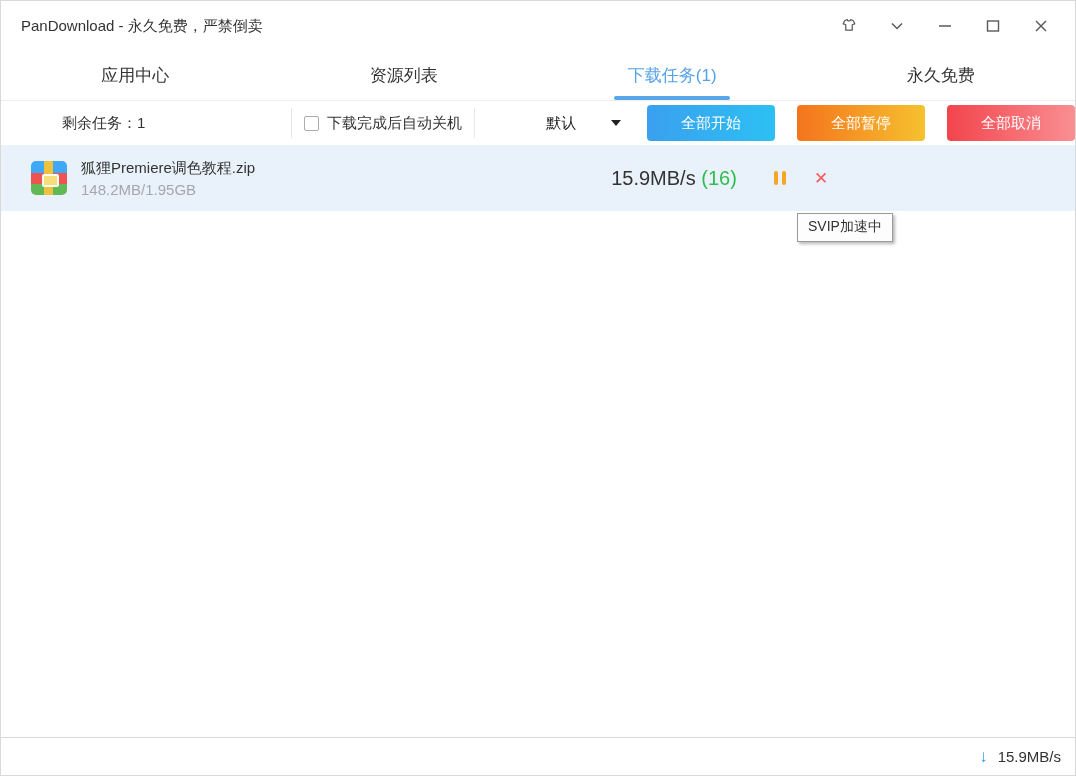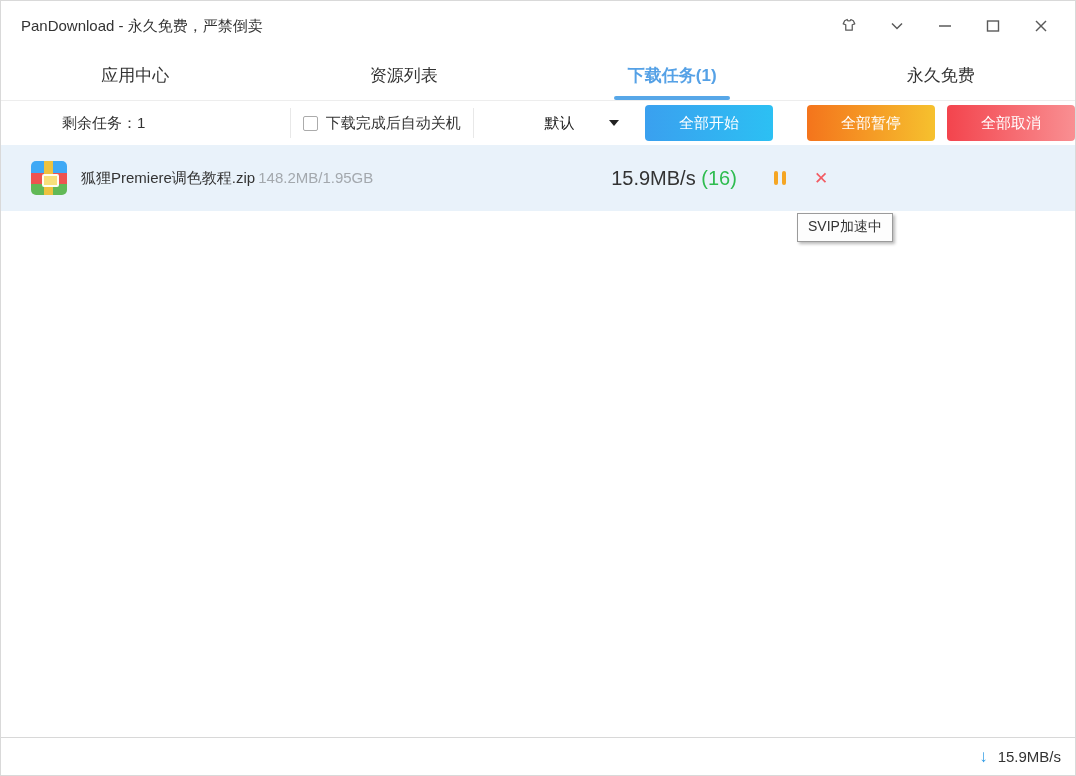--- a/index.html
+++ b/index.html
@@ -15,51 +15,51 @@
   .titlebar { height:50px; display:flex; align-items:center; flex:0 0 auto; }
   .titlebar .title { padding-left:20px; font-size:15px; color:#333; }
   .titlebar .controls { margin-left:auto; display:flex; align-items:center; padding-right:10px; }
   .tb-btn { width:48px; height:36px; display:flex; align-items:center; justify-content:center; cursor:default; }
   .tb-btn svg { display:block; }
 
   
   .tabbar { height:50px; display:flex; border-bottom:1px solid #ededed; flex:0 0 auto; }
   .tab { flex:1 1 0; display:flex; align-items:center; justify-content:center;
     font-size:17px; color:#333; position:relative; cursor:default; }
-  .tab.active { color:#55a1e6;font-weight:bold; }
+  .tab.active { color:#55a1e6; }
   .tab.active::after { content:""; position:absolute; bottom:0; left:50%;
     transform:translateX(-50%); width:116px; height:4px; background:#57a7e8; border-radius:2px; }
 
   
   .toolbar { height:44px; display:flex; align-items:center; flex:0 0 auto; }
   .tool-remaining { width:270px; padding-left:20px; font-size:15px; color:#333;
     height:30px; display:flex; align-items:center; border-right:1px solid #e8e8e8;margin-left:41px; }
   .tool-shutdown { width:200px; height:30px; display:flex; align-items:center; justify-content:center;
     gap:8px; font-size:15px; color:#333; border-right:1px solid #e8e8e8; }
   .checkbox { width:15px; height:15px; border:1px solid #ababab; border-radius:2px; background:#fff; }
   .tool-category { width:187px; height:30px; position:relative; display:flex;
     align-items:center; justify-content:center; font-size:15px; color:#222; }
   .caret-down { position:absolute; right:26px; top:12px; width:0; height:0;
     border-left:5px solid transparent; border-right:5px solid transparent; border-top:6px solid #222; }
-  .tool-buttons { display:flex; gap:12px; margin-left:0; }
+  .tool-buttons { display:flex; gap:22px; margin-left:0; }
   .btn { width:128px; height:36px; border:none; border-radius:4px; color:#fff;
     font-size:15px; font-family:inherit; cursor:default; }
   .btn-start  { background:linear-gradient(to right,#3aa0ef,#2cc0f3); }
-  .btn-pause  { background:linear-gradient(to right,#f4741c,#f6c12e);margin-left:22px; }
+  .btn-pause  { background:linear-gradient(to right,#f4741c,#f6c12e); }
   .btn-cancel { background:linear-gradient(to right,#f3444d,#f98f92); }
 
   
   .task-row { height:66px; background:#e9f2fa; display:flex; align-items:center;
     padding-left:30px; flex:0 0 auto; }
   .file-icon { width:36px; height:34px; border-radius:5px; position:relative; overflow:hidden;
     background:linear-gradient(to bottom,#3fa9f5 0 34%,#ee5350 34% 67%,#61b956 67% 100%); flex:0 0 auto; }
   .file-icon::before { content:""; position:absolute; left:13px; top:0; width:9px; height:100%; background:#eec23f; }
   .file-icon::after { content:""; position:absolute; left:11px; top:13px; width:13px; height:9px;
     background:#f6df7a; border:2px solid #fdfdf2; border-radius:2px; }
-  .name-block { margin-left:14px; width:489px; display:flex; flex-direction:row; gap:3px; }
+  .name-block { margin-left:14px; width:489px; display:flex; flex-direction:column; gap:3px; }
   .file-name { font-size:15px; color:#333; }
   .file-size { font-size:15px; color:#a3a8ad; }
   .progress-block { width:190px; display:flex; flex-direction:column; gap:4px; }
   .progress-bar { position:relative; width:190px; height:14px; background:#e3e3e3; }
   .progress-fill { position:absolute; left:0; top:0; height:100%; background:#2e9fe2; }
   .progress-label { position:relative; display:block; text-align:center; font-size:12px;
     line-height:14px; color:#333; }
   .progress-sub { display:flex; align-items:center; justify-content:space-between; }
   .elapsed { font-size:15px; color:#9aa0a6; }
   .speed-block { margin-left:40px; width:128px; text-align:center; font-size:20px; color:#333; white-space:nowrap; }

